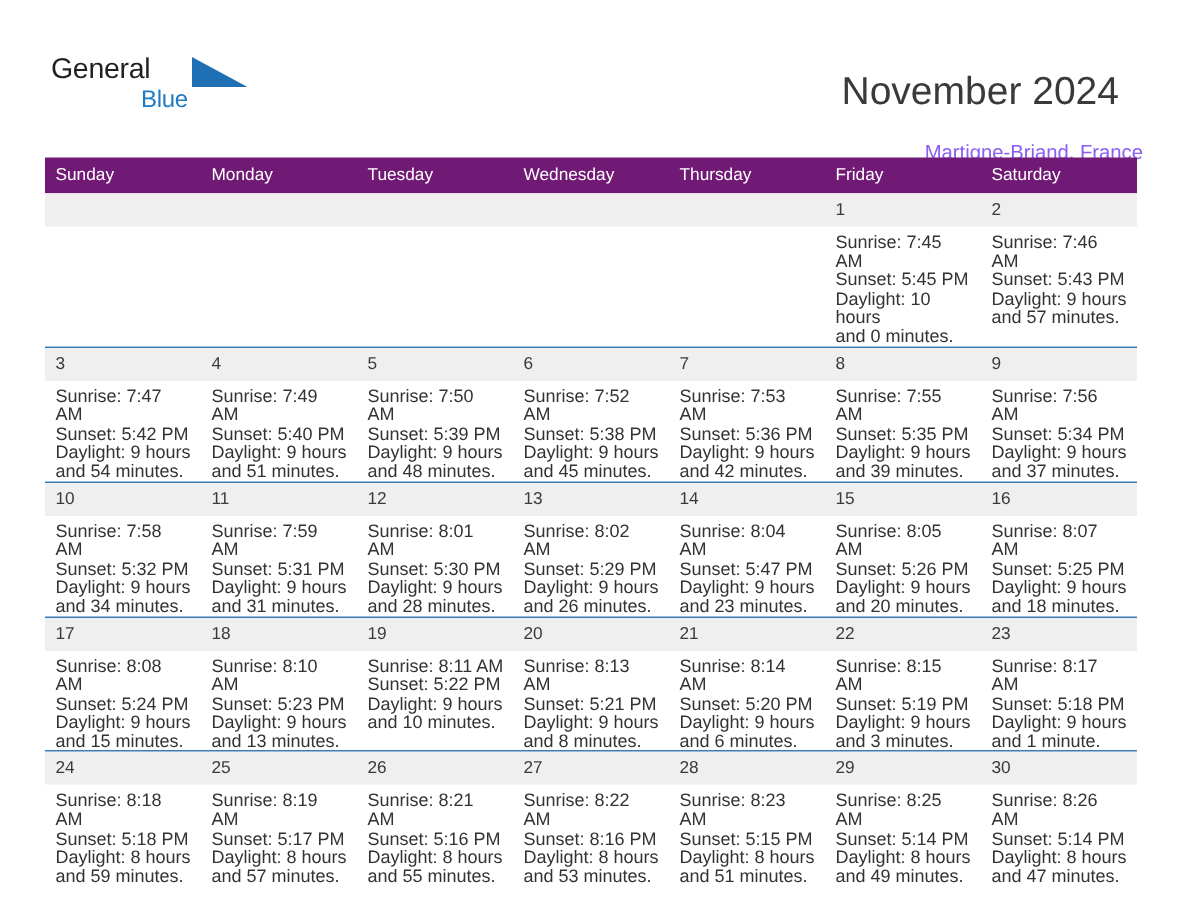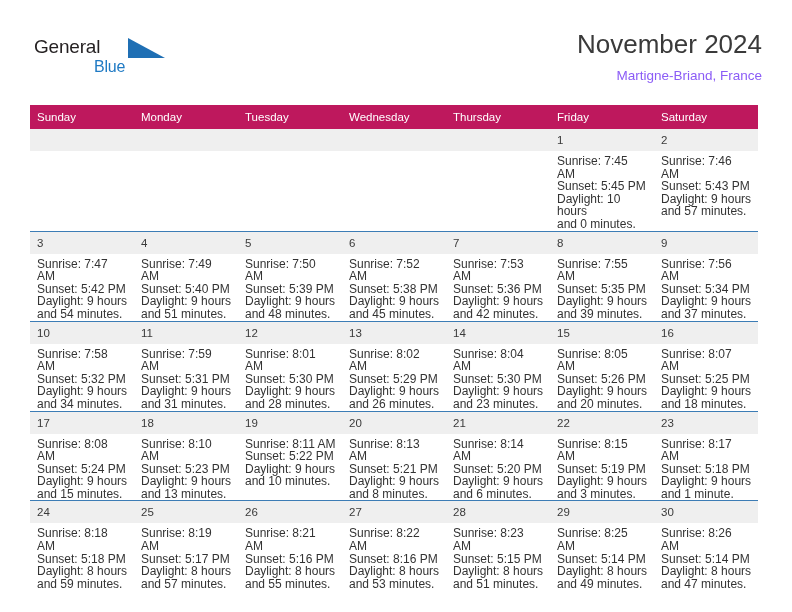--- a/index.html
+++ b/index.html
@@ -70,42 +70,42 @@
     position: absolute;
     right: 0px;
     top: 0px;
     text-align: right;
   }
   .cal-title {
     font-size: 26px;
     line-height: 32px;
     color: #3a3a3a;
     font-weight: normal;
-    margin: 0;
+    margin: 16px;
     font-family: "Liberation Sans", sans-serif;
   }
   .cal-subtitle {
     font-size: 13.5px;
     line-height: 20px;
     color: #8b5cf6;
     margin: 6px 0 0 0;
     font-family: "Liberation Sans", sans-serif;
   }
 
   
   .calendar {
     position: absolute;
     left: 30px;
     top: 105px;
     width: 728px;
     border-collapse: collapse;
     table-layout: fixed;
   }
   .calendar th {
-    background: #be185d;
+    background: #701a75;
     color: #ffffff;
     font-weight: normal;
     font-size: 11.5px;
     line-height: 14px;
     text-align: left;
     padding: 5px 0 5px 7px;
     height: 12px;
     border: none;
     font-family: "Liberation Sans", sans-serif;
   }
@@ -297,21 +297,21 @@
         <td>
           <span class="daynum">13</span>
           <span class="info">Sunrise: 8:02 AM
 Sunset: 5:29 PM
 Daylight: 9 hours
 and 26 minutes.</span>
         </td>
         <td>
           <span class="daynum">14</span>
           <span class="info">Sunrise: 8:04 AM
-Sunset: 5:30 PM
+Sunset: 5:47 PM
 Daylight: 9 hours
 and 23 minutes.</span>
         </td>
         <td>
           <span class="daynum">15</span>
           <span class="info">Sunrise: 8:05 AM
 Sunset: 5:26 PM
 Daylight: 9 hours
 and 20 minutes.</span>
         </td>

